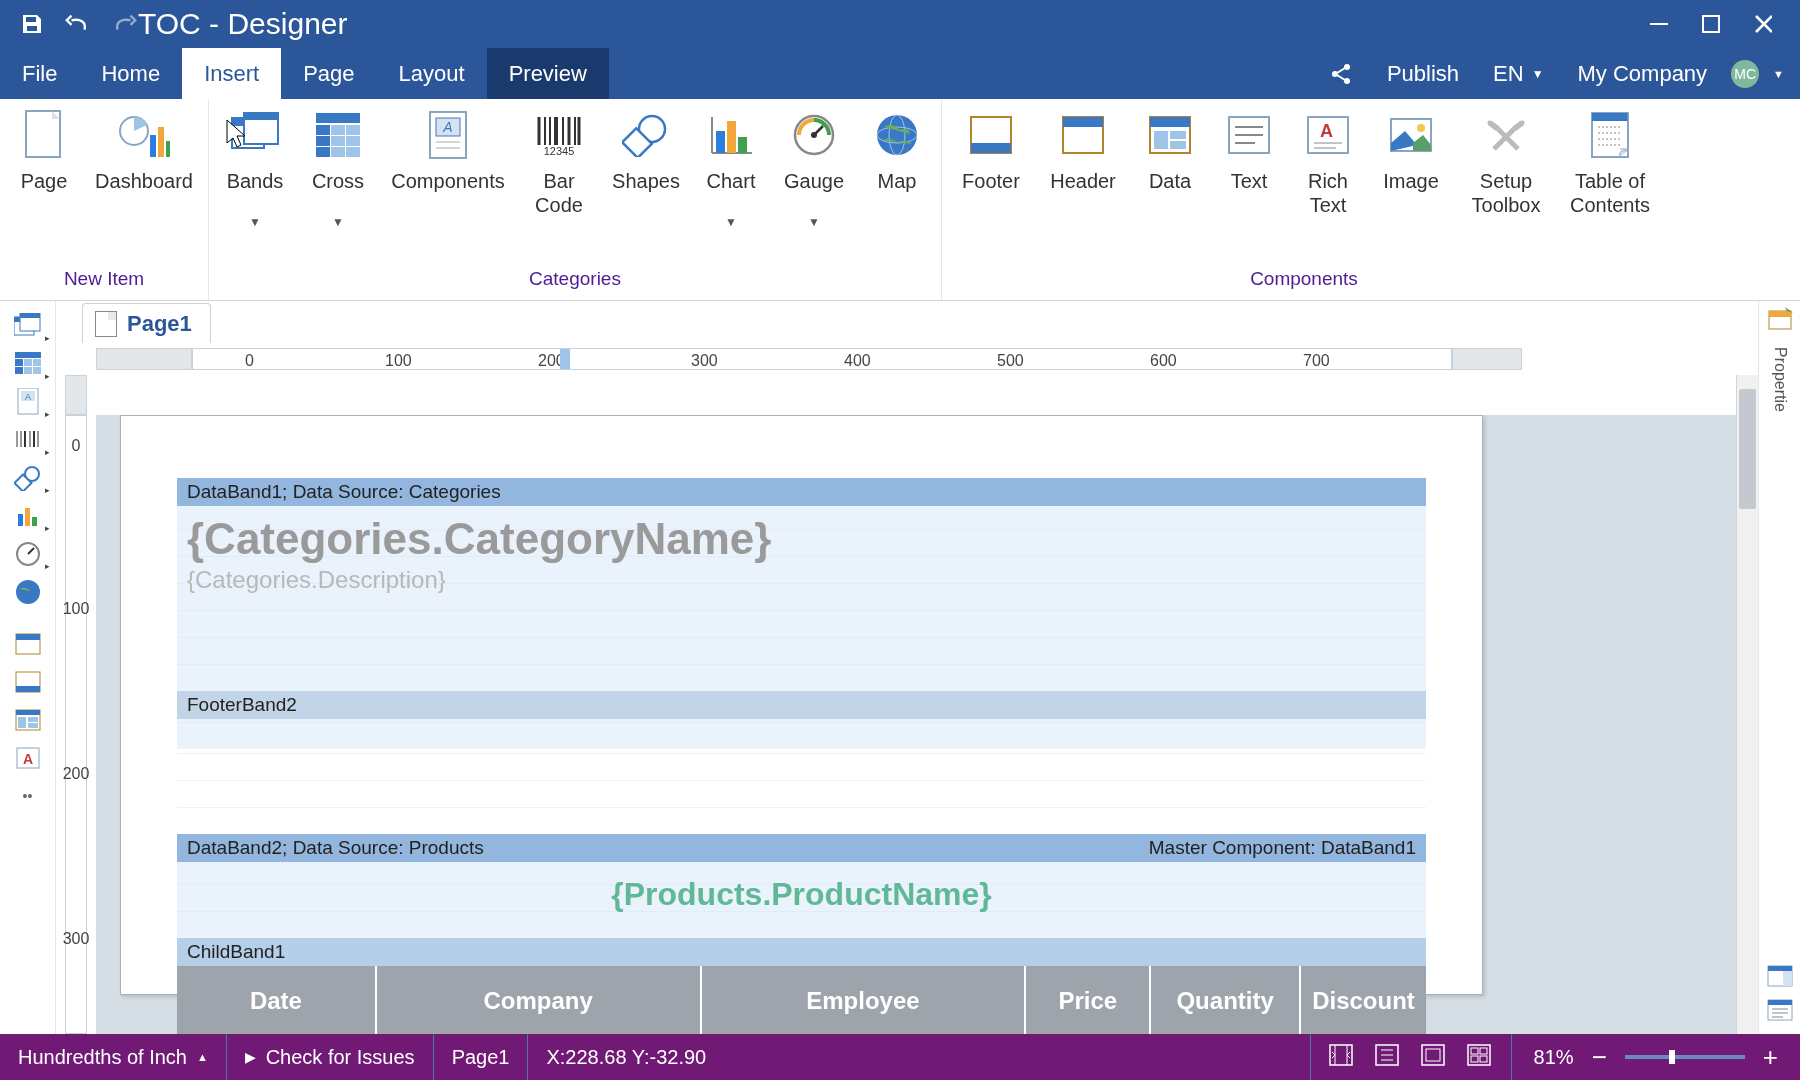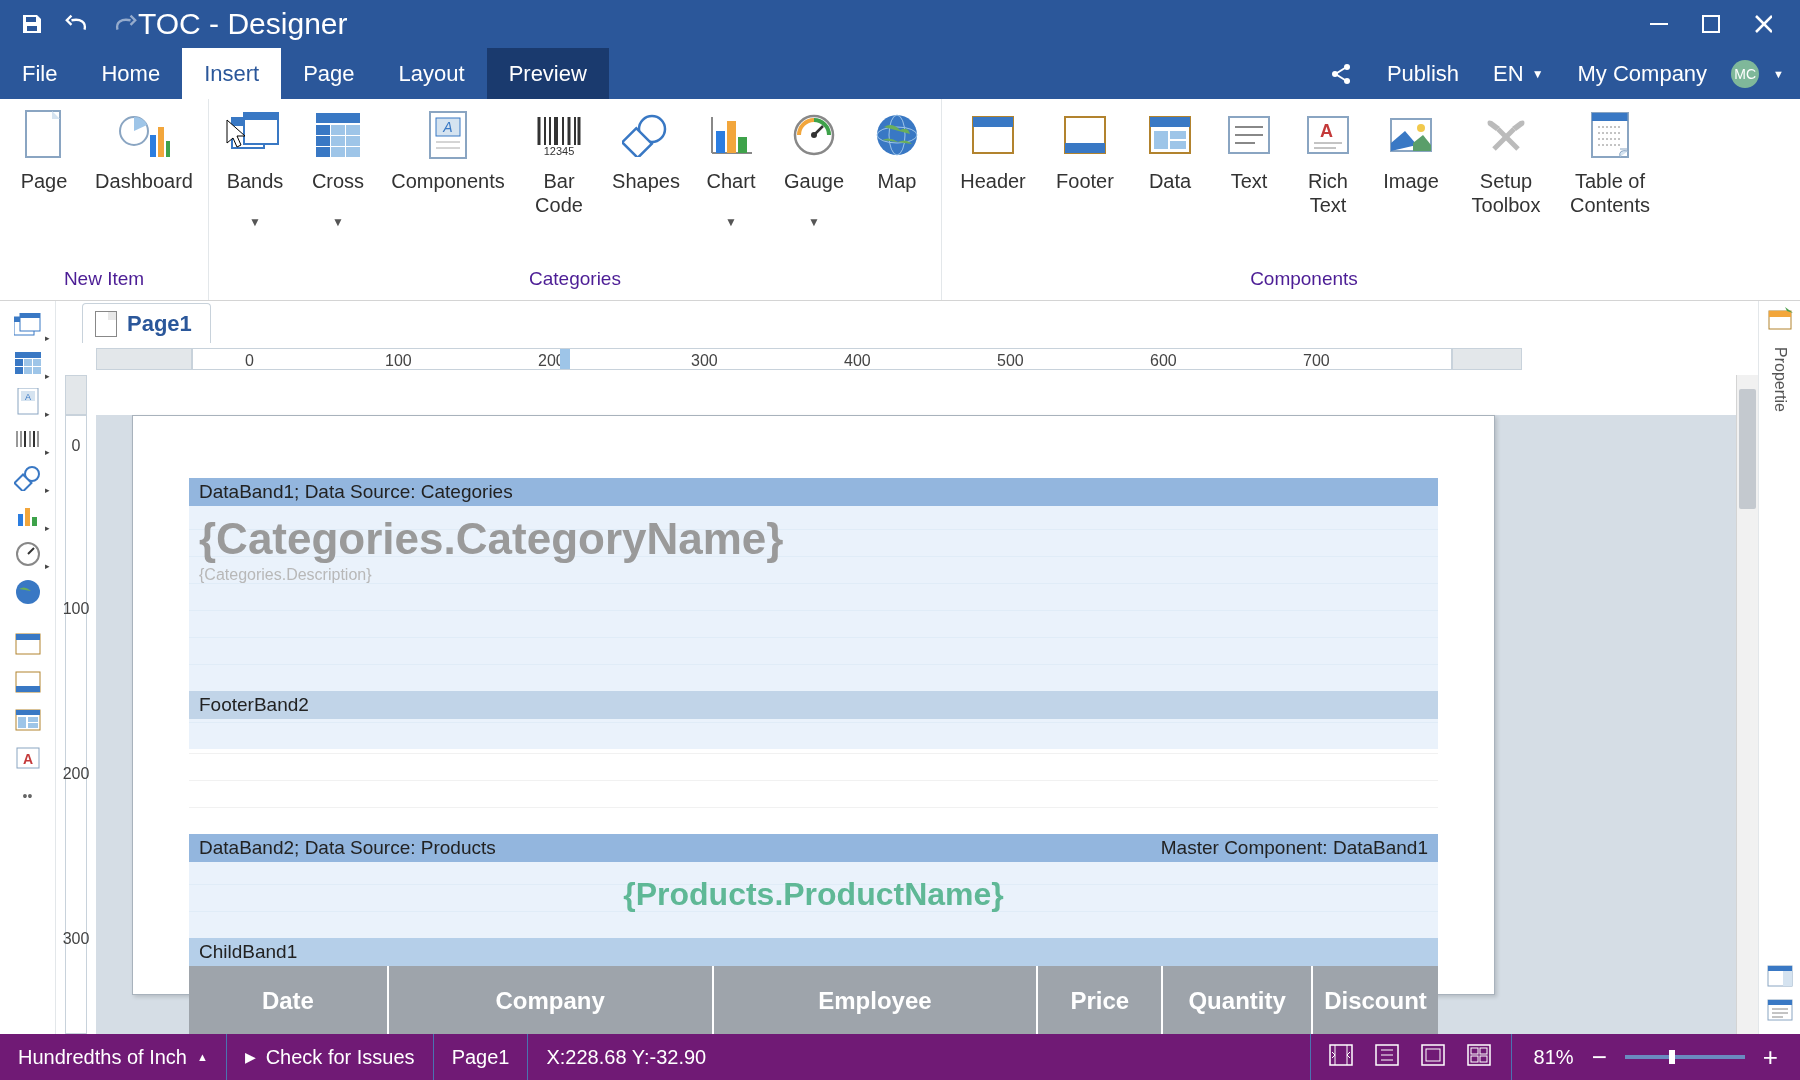--- a/index.html
+++ b/index.html
@@ -50,36 +50,36 @@
 .ruler-h .rwhite { height:22px; background:#fff; border:1px solid #c8d2db; position:relative; }
 .ruler-h .tick { position:absolute; top:3px; font-size:16px; color:#444; }
 .ruler-mark { position:absolute; top:0; bottom:0; width:10px; background:#9ec5e8; }
 
 .scroll-area { position:absolute; top:74px; bottom:0; left:0; right:0; overflow:hidden; display:flex; }
 .ruler-v { width:40px; background:#fff; position:relative; }
 .ruler-v .vgray { position:absolute; left:9px; top:0; width:22px; height:40px; background:#e3e7ea; border:1px solid #c8d2db; }
 .ruler-v .vwhite { position:absolute; left:9px; top:40px; bottom:0; width:22px; background:#fff; border:1px solid #c8d2db; }
 .ruler-v .vtick { position:absolute; left:0; font-size:16px; color:#444; width:40px; text-align:center; }
 
-.page-surface { flex:1; background:linear-gradient(#fff 0, #fff 40px, #d5dde5 40px); position:relative; padding:40px 0 0 36px; }
+.page-surface { flex:1; background:linear-gradient(#fff 0, #fff 40px, #d5dde5 40px); position:relative; padding:40px 0 0 24px; }
 .page { width:1363px; background:#fff; border:1px solid #a8b2bc; box-shadow:2px 2px 4px rgba(0,0,0,0.15); position:relative; }
 .page-inner { margin:0 56px; }
 
 .band-header { background:#93b6de; color:#222; font-size:19px; padding:3px 10px; display:flex; justify-content:space-between; }
 .band-header.light { background:#c1d4e8; }
 .band-header.lighter { background:#b5cfe9; }
 .band-body { background:repeating-linear-gradient(0deg,#eaf2fb 0,#eaf2fb 26px,#e0ecf7 26px,#e0ecf7 27px),repeating-linear-gradient(90deg,transparent 0,transparent 26px,#d6e4f0 26px,#d6e4f0 27px); position:relative; }
 .band-body.h1 { height:185px; }
 .band-body.h2 { height:30px; }
 .band-body.h3 { height:76px; }
 .band-body.h4 { height:28px; }
 .page-gap { height:85px; background:repeating-linear-gradient(0deg,#fff 0,#fff 26px,#f1f1f1 26px,#f1f1f1 27px),repeating-linear-gradient(90deg,transparent 0,transparent 26px,#f1f1f1 26px,#f1f1f1 27px); }
 
 .cat-name { font-size:44px; font-weight:700; color:#9a9a9a; padding:8px 10px 0; }
-.cat-desc { font-size:16px; color:#b8b8b8; padding:2px 10px; }
+.cat-desc { font-size:24px; color:#b8b8b8; padding:2px 10px; }
 .prod-name { font-size:32px; font-weight:700; color:#5fb896; text-align:center; padding:14px 0; }
 .table-header { display:flex; background:#9ea4ab; color:#fff; font-size:24px; font-weight:700; height:70px; }
 .table-header .th { display:flex; align-items:center; justify-content:center; border-right:2px solid #fff; }
 
 .right-panel { width:42px; background:#fff; border-left:1px solid #e3e7ea; display:flex; flex-direction:column; align-items:center; padding-top:6px; gap:8px; }
 .right-panel .ptab { writing-mode:vertical-rl; font-size:16px; color:#555; padding:6px 2px; cursor:pointer; }
 .right-panel .picon { width:26px; height:26px; }
 
 .vscroll { width:22px; background:#f1f1f1; border-left:1px solid #d4d4d4; position:relative; }
 .vscroll .thumb { position:absolute; left:2px; right:2px; top:14px; height:120px; background:#c4c9cf; border-radius:2px; }
@@ -311,37 +311,37 @@
             </svg>
           </div>
         <div class="label">Map</div>
       </div>
     </div>
     <div class="ribbon-group-label">Categories</div>
   </div>
 
   <div class="ribbon-group" style="border-right:none">
     <div class="ribbon-items">
+      <div class="ribbon-item" style="width:90px">
+        <div class="icon">
+            <svg width="44" height="44">
+              <rect x="2" y="4" width="40" height="36" fill="#fff" stroke="#b2832e" stroke-width="2"></rect>
+              <rect x="2" y="30" width="40" height="10" fill="#3978c4"></rect>
+            </svg>
+          </div>
+        <div class="label">Footer</div>
+      </div>
       <div class="ribbon-item" style="width:94px">
         <div class="icon">
             <svg width="44" height="44">
               <rect x="2" y="4" width="40" height="36" fill="#fff" stroke="#b2832e" stroke-width="2"></rect>
               <rect x="2" y="4" width="40" height="10" fill="#3978c4"></rect>
             </svg>
           </div>
         <div class="label">Header</div>
-      </div>
-      <div class="ribbon-item" style="width:90px">
-        <div class="icon">
-            <svg width="44" height="44">
-              <rect x="2" y="4" width="40" height="36" fill="#fff" stroke="#b2832e" stroke-width="2"></rect>
-              <rect x="2" y="30" width="40" height="10" fill="#3978c4"></rect>
-            </svg>
-          </div>
-        <div class="label">Footer</div>
       </div>
       <div class="ribbon-item" style="width:80px">
         <div class="icon">
             <svg width="44" height="44">
               <rect x="2" y="4" width="40" height="36" fill="#fff" stroke="#b2832e" stroke-width="2"></rect>
               <rect x="2" y="4" width="40" height="10" fill="#3978c4"></rect>
               <rect x="6" y="18" width="14" height="18" fill="#9ec5e8"></rect>
               <rect x="22" y="18" width="16" height="8" fill="#9ec5e8"></rect>
               <rect x="22" y="28" width="16" height="8" fill="#9ec5e8"></rect>
             </svg>

